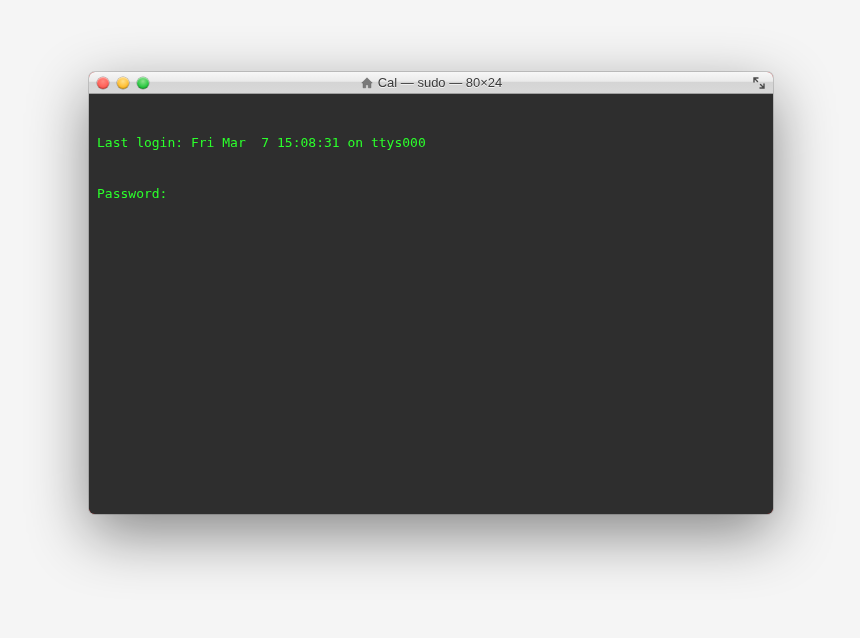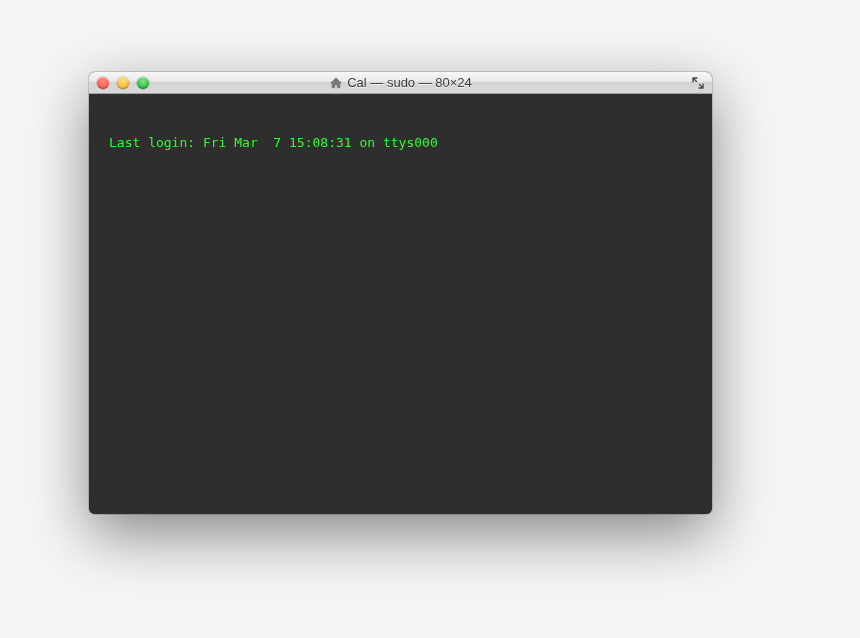--- a/index.html
+++ b/index.html
@@ -12,21 +12,21 @@
     }
     .stage {
       width: 860px;
       height: 638px;
       position: relative;
     }
     .window {
       position: absolute;
       left: 89px;
       top: 72px;
-      width: 623px;
+      width: 684px;
       height: 442px;
       border-radius: 6px;
       box-shadow: 0 20px 60px rgba(0,0,0,0.45), 0 0 0 1px rgba(0,0,0,0.15);
       overflow: hidden;
       background: #b91c1c;
     }
     .titlebar {
       height: 22px;
       background: linear-gradient(to bottom, #f7f7f7 0%, #eaeaea 45%, #d4d4d4 46%, #d9d9d9 100%);
       border-bottom: 1px solid #a0a0a0;
@@ -76,21 +76,21 @@
       display: flex;
       align-items: center;
       justify-content: center;
       color: #4a4a4a;
     }
     .fullscreen-btn svg { width: 12px; height: 12px; }
     .term-body {
       width: 100%;
       height: calc(100% - 22px);
       background: #2e2e2e;
-      padding: 6px 20px;
+      padding: 6px 8px;
       font-family: "Menlo", "Monaco", "Consolas", monospace;
       font-size: 13px;
       line-height: 17px;
       color: #00ff00;
       white-space: pre;
       overflow: hidden;
     }
     .term-line { color: #2bff2b; }
   </style>
 </head>
@@ -117,16 +117,17 @@
 
       <div class="fullscreen-btn">
         <svg viewBox="0 0 12 12">
           <path d="M1 5 L1 1 L5 1 M1 1 L4.5 4.5 M11 7 L11 11 L7 11 M11 11 L7.5 7.5" stroke="#4a4a4a" stroke-width="1.4" fill="none" stroke-linecap="round"></path>
         </svg>
       </div>
     </div>
 
     <div class="term-body">
       <div class="term-line">Last login: Fri Mar  7 15:08:31 on ttys000</div>
+      <div class="term-line">Password:</div>
     </div>
 
   </div>
 </div>
 
 </body></html>

